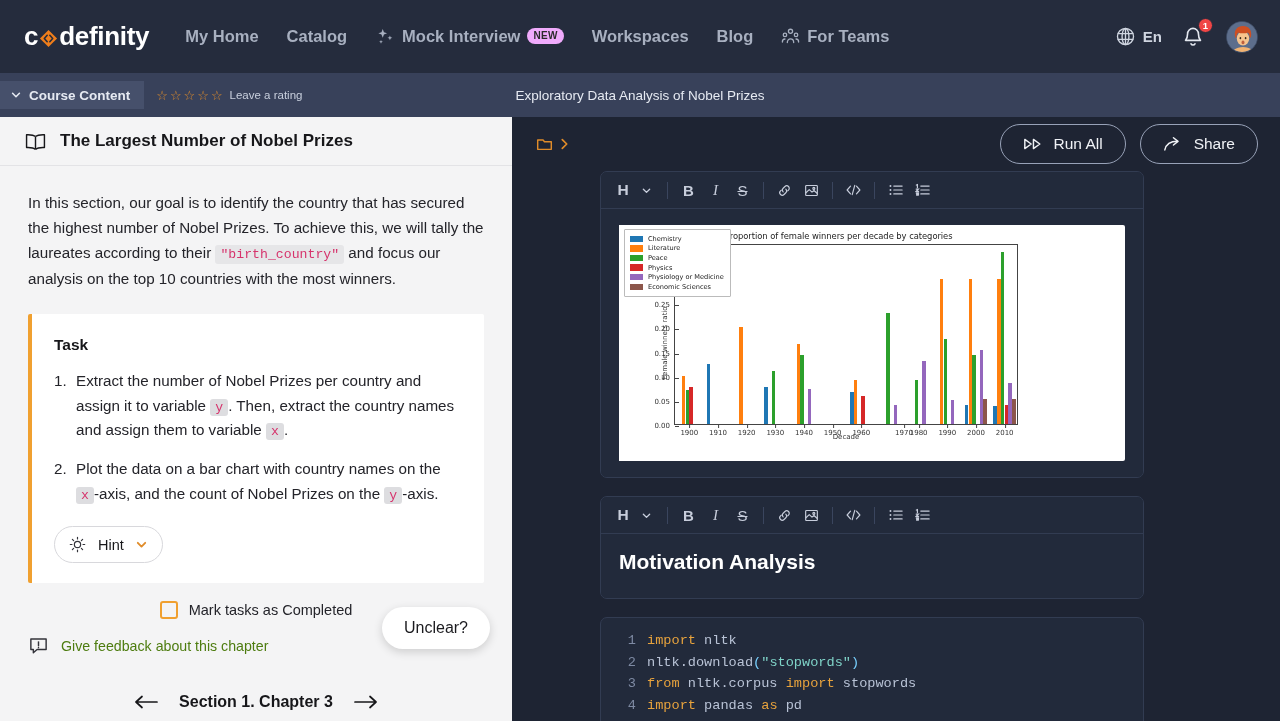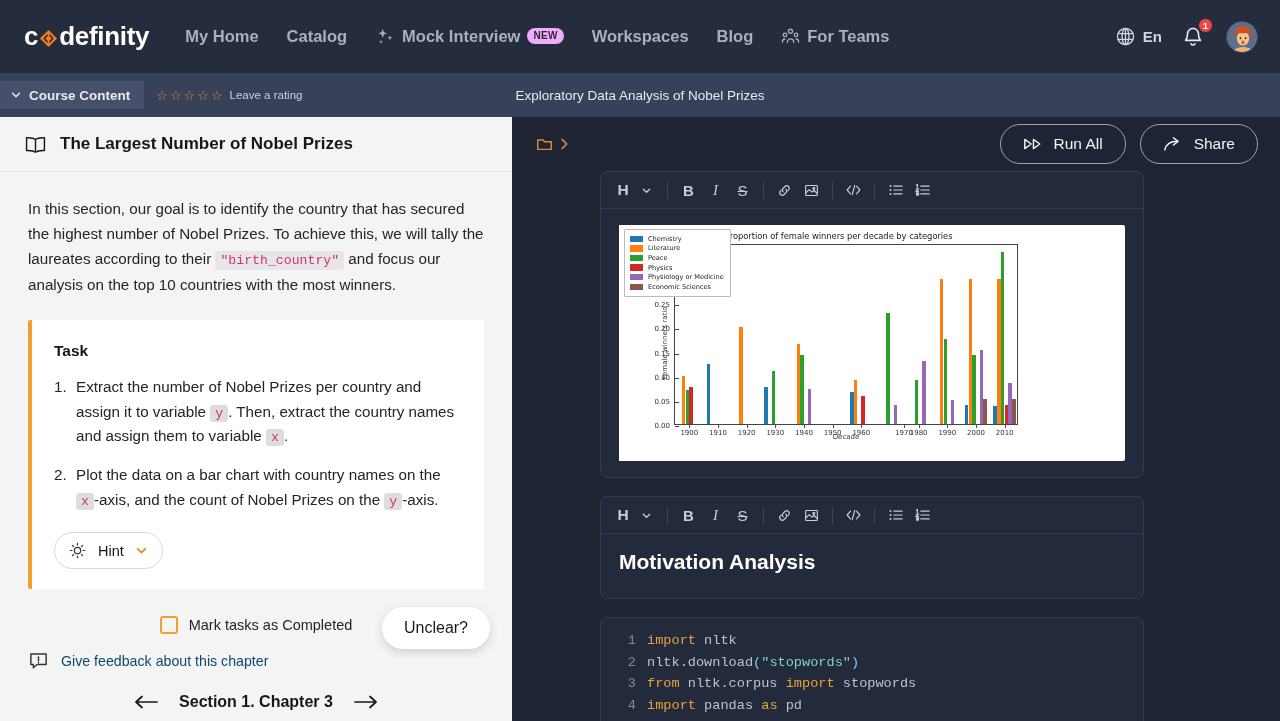--- a/index.html
+++ b/index.html
@@ -69,21 +69,21 @@
 
   
   .main{ display:flex; height:620px; }
 
   
   .left{
     width:512px; background:#f4f4f5; color:#1b1b1f;
     display:flex; flex-direction:column; position:relative;
   }
   .left-head{
-    height:55px; display:flex; align-items:center; gap:13px;
+    height:49px; display:flex; align-items:center; gap:13px;
     padding:0 24px; border-bottom:1px solid #e3e3e6; background:#f4f4f5;
   }
   .left-head-title{ font-size:17px; font-weight:700; color:#17171a; }
   .left-body{ padding:24px 28px 0 28px; flex:1; overflow:hidden; position:relative;}
   .intro{ font-size:15.2px; line-height:1.65; color:#24242a; }
   code.inline{
     font-family:"Liberation Mono", monospace; font-size:13.2px;
     background:#e6e6e8; color:#d6336c; padding:2px 5px; border-radius:3px;
   }
   code.var{
@@ -106,28 +106,28 @@
     font-size:15.2px; color:#24242a;
   }
   .hint-btn{
     margin-top:6px; display:inline-flex; align-items:center; gap:11px;
     border:1px solid #d8d8dc; background:#fff; border-radius:22px;
     padding:8px 14px 8px 13px; cursor:pointer;
   }
   .hint-label{ font-size:14.5px; color:#17171a; }
   .mark-row{
     display:flex; align-items:center; justify-content:center; gap:11px;
-    margin-top:27px;
+    margin-top:18px;
   }
   .cbox{ width:18px; height:18px; border:2px solid #f0a030; border-radius:3px; background:#f4f4f5; cursor:pointer;}
   .mark-label{ font-size:14.5px; color:#24242a; }
   .feedback-row{
     display:flex; align-items:center; gap:12px; margin-top:16px;
   }
-  .feedback-link{ font-size:14.2px; color:#0c4a6e; cursor:pointer; }
+  .feedback-link{ font-size:14.2px; color:#4d7c0f; cursor:pointer; }
   .unclear-btn{
     position:absolute; right:22px; bottom:88px;
     background:#fff; border-radius:24px; padding:12px 22px;
     font-size:16px; color:#1b1b1f; box-shadow:0 3px 10px rgba(0,0,0,.16);
     cursor:pointer;
   }
   .pager{
     display:flex; align-items:center; justify-content:center; gap:20px;
     padding:22px 0 26px;
   }

